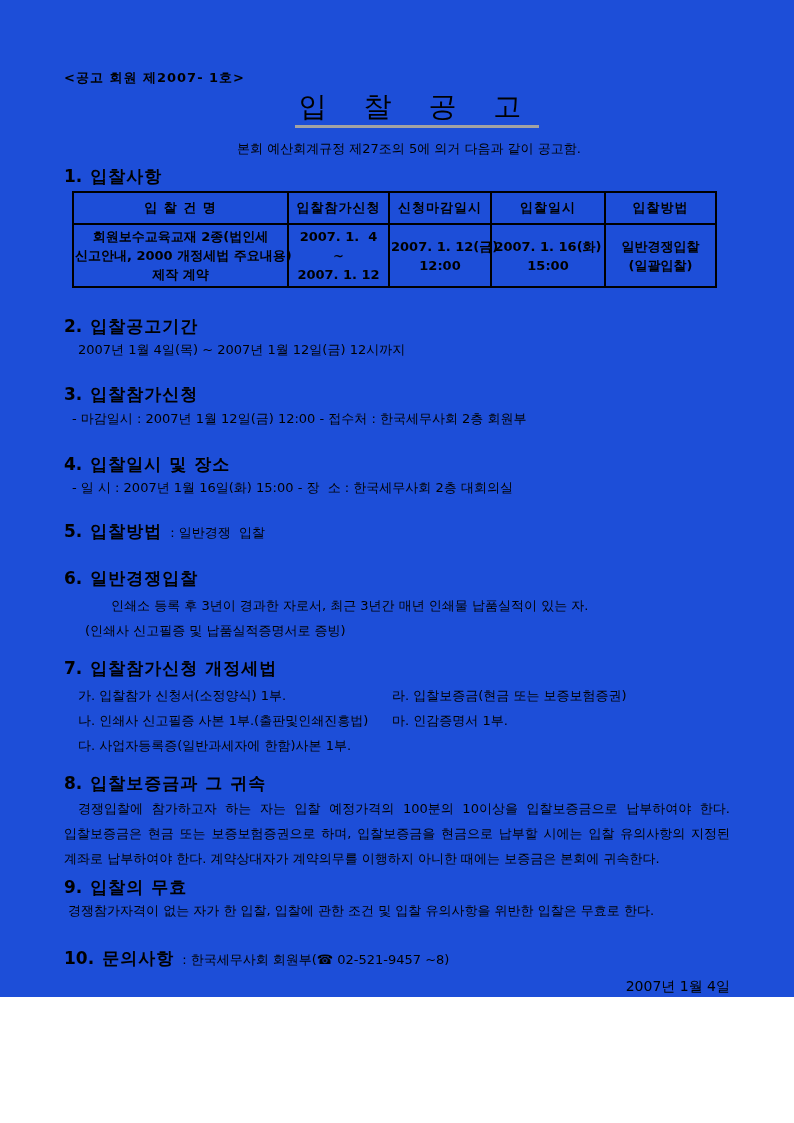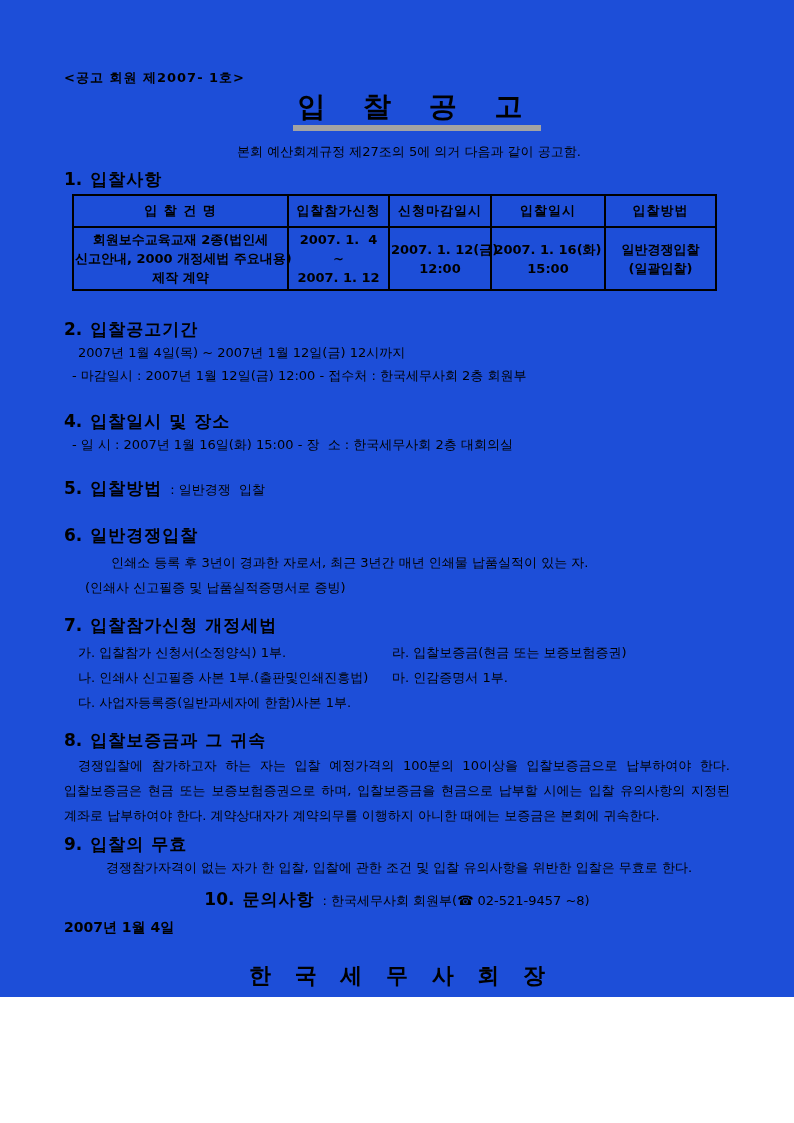--- a/index.html
+++ b/index.html
@@ -5,22 +5,22 @@
   html,body{margin:0;padding:0;background:#fff;}
   .page{
     width:794px;height:997px;box-sizing:border-box;
     padding:70px 64px 0 64px;background:#1d4ed8;color:#000;
     font-family:"DejaVu Sans","Liberation Sans",sans-serif;
     position:relative;overflow:hidden;
   }
   .ref-no{font-size:13px;font-weight:bold;line-height:16px;letter-spacing:1px;}
   .title-wrap{text-align:center;margin-top:6px;padding-left:26px;}
   .doc-title{
-    display:inline-block;font-size:28px;font-weight:bold;line-height:30px;
-    letter-spacing:14px;margin-right:-14px;border-bottom:6px solid #a3a3a3;
+    display:inline-block;font-size:28px;font-weight:normal;line-height:30px;
+    letter-spacing:14px;margin-right:-14px;border-bottom:3px solid #a3a3a3;
     padding:0 4px 3px 4px;white-space:pre;text-align:center;
   }
   .intro{font-size:13px;line-height:16px;margin-top:13px;margin-left:173px;white-space:pre;}
   .sec-head{font-size:17px;font-weight:bold;line-height:20px;}
   .sec-no{display:inline-block;margin-right:8px;}
   .sec-title{letter-spacing:1px;}
   .sec-inline{font-size:13px;font-weight:normal;letter-spacing:0;margin-left:8px;white-space:pre;}
   .sec-body{font-size:13px;line-height:16px;white-space:pre;}
   .bid-table{
     border-collapse:collapse;margin-top:5px;margin-left:8px;
@@ -34,21 +34,21 @@
   .tl{line-height:19px;white-space:pre;}
   .c1{width:215px;}.c2{width:101px;}.c3{width:102px;}.c4{width:114px;}.c5{width:111px;}
   .s6-line{font-size:13px;line-height:25px;margin-left:21px;white-space:pre;}
   .s7-row{display:flex;font-size:13px;line-height:25px;margin-left:14px;}
   .s7-left{flex:0 0 314px;white-space:pre;}
   .s7-right{flex:1;white-space:pre;}
   .para{
     font-size:13px;line-height:25px;text-align:justify;text-indent:14px;
     word-break:keep-all;margin-top:3px;
   }
-  .doc-date{text-align:left;font-size:14px;font-weight:bold;line-height:16px;margin-top:8px;}
+  .doc-date{text-align:right;font-size:14px;font-weight:normal;line-height:16px;margin-top:8px;}
   .signature{
     text-align:center;font-size:22px;font-weight:bold;line-height:26px;
     margin-top:28px;letter-spacing:8px;margin-right:-8px;white-space:pre;
   }
   .phone-icon{font-weight:normal;}
 </style>
 </head>
 <body>
 
 <div class="page">
@@ -108,20 +108,23 @@
         </td>
       </tr>
     </tbody>
   </table>
 
   <div class="sec-head" style="margin-top:28px;">
     <span class="sec-no">2.</span><span class="sec-title">입찰공고기간</span>
   </div>
   <div class="sec-body" style="margin-top:6px;margin-left:14px;">2007년 1월 4일(목) ~ 2007년 1월 12일(금) 12시까지</div>
 
+  <div class="sec-head" style="margin-top:26px;">
+    <span class="sec-no">3.</span><span class="sec-title">입찰참가신청</span>
+  </div>
   <div class="sec-body" style="margin-top:7px;margin-left:8px;">- 마감일시 : 2007년 1월 12일(금) 12:00 - 접수처 : 한국세무사회 2층 회원부</div>
 
   <div class="sec-head" style="margin-top:27px;">
     <span class="sec-no">4.</span><span class="sec-title">입찰일시 및 장소</span>
   </div>
   <div class="sec-body" style="margin-top:6px;margin-left:8px;">- 일 시 : 2007년 1월 16일(화) 15:00 - 장  소 : 한국세무사회 2층 대회의실</div>
 
   <div class="sec-head" style="margin-top:25px;">
     <span class="sec-no">5.</span><span class="sec-title">입찰방법</span><span class="sec-inline">: 일반경쟁  입찰</span>
   </div>
@@ -148,23 +151,23 @@
   </div>
 
   <div class="sec-head" style="margin-top:15px;">
     <span class="sec-no">8.</span><span class="sec-title">입찰보증금과 그 귀속</span>
   </div>
   <div class="para">경쟁입찰에 참가하고자 하는 자는 입찰 예정가격의 100분의 10이상을 입찰보증금으로 납부하여야 한다. 입찰보증금은 현금 또는 보증보험증권으로 하며, 입찰보증금을 현금으로 납부할 시에는 입찰 유의사항의 지정된 계좌로 납부하여야 한다. 계약상대자가 계약의무를 이행하지 아니한 때에는 보증금은 본회에 귀속한다.</div>
 
   <div class="sec-head" style="margin-top:6px;">
     <span class="sec-no">9.</span><span class="sec-title">입찰의 무효</span>
   </div>
-  <div class="sec-body" style="margin-top:6px;margin-left:4px;text-align:center;">경쟁참가자격이 없는 자가 한 입찰, 입찰에 관한 조건 및 입찰 유의사항을 위반한 입찰은 무효로 한다.</div>
+  <div class="sec-body" style="margin-top:6px;margin-left:4px;">경쟁참가자격이 없는 자가 한 입찰, 입찰에 관한 조건 및 입찰 유의사항을 위반한 입찰은 무효로 한다.</div>
 
-  <div class="sec-head" style="margin-top:13px;text-align:center;">
+  <div class="sec-head" style="margin-top:29px;">
     <span class="sec-no">10.</span><span class="sec-title">문의사항</span><span class="sec-inline">: 한국세무사회 회원부(</span><span class="sec-inline phone-icon" style="margin-left:0;">☎</span><span class="sec-inline" style="margin-left:0;"> 02-521-9457 ~8)</span>
   </div>
 
   <div class="doc-date">2007년 1월 4일</div>
 
   <div class="signature">한 국 세 무 사 회 장</div>
 
 </div>
 
 </body></html>

